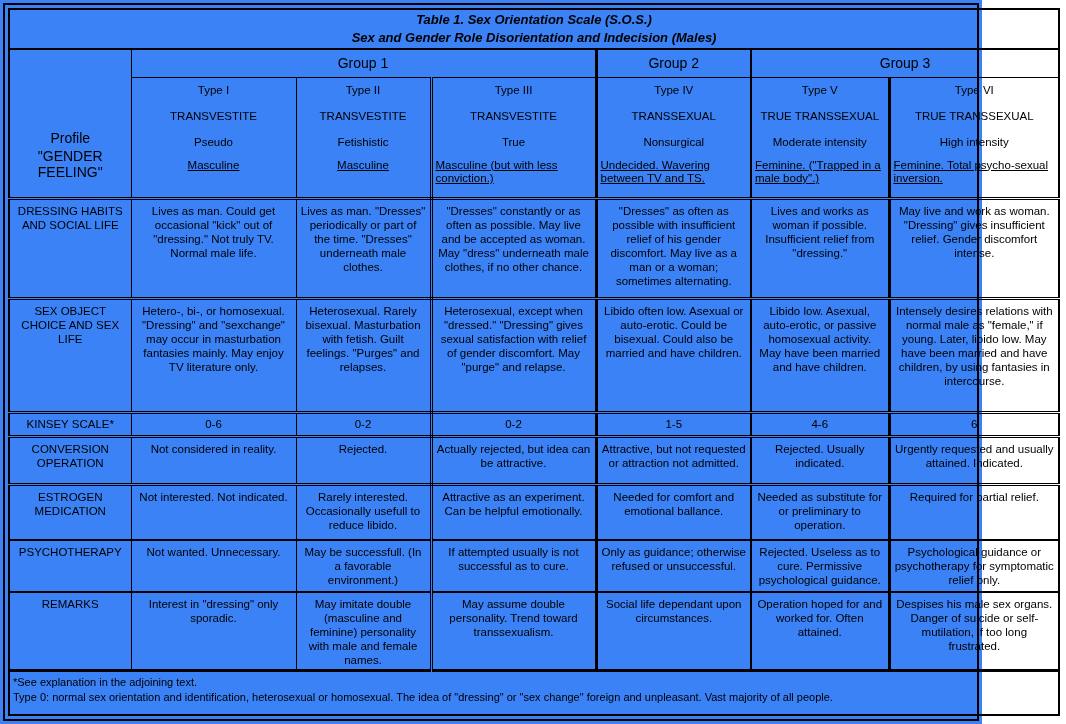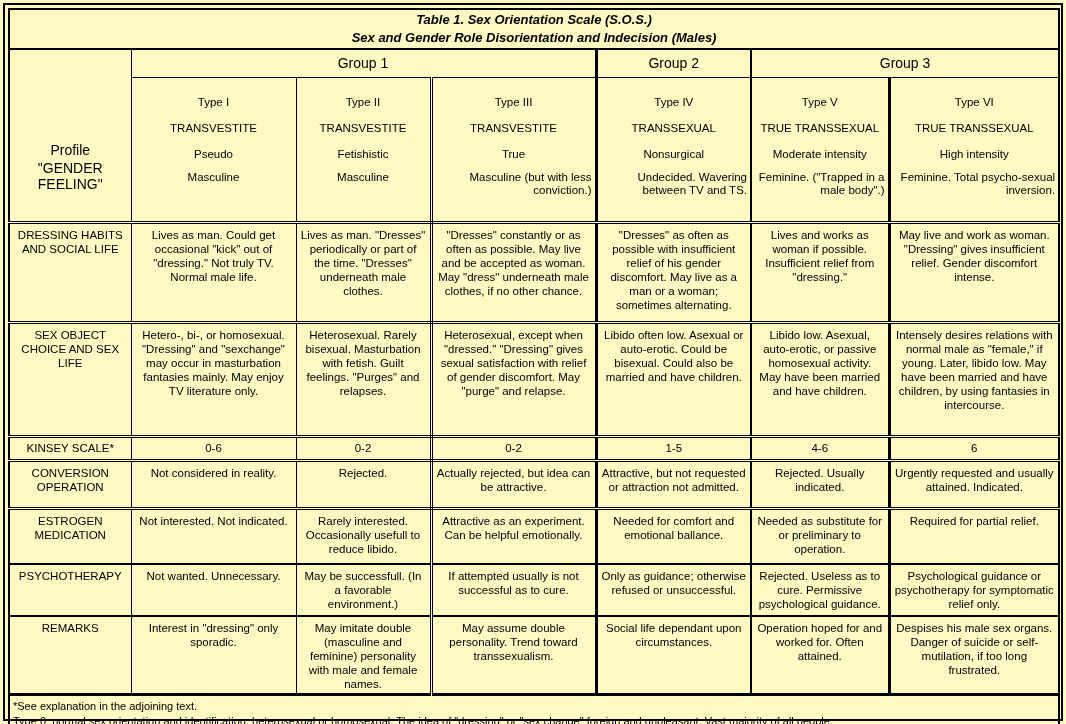--- a/index.html
+++ b/index.html
@@ -1,18 +1,18 @@
 <!DOCTYPE html>
 <html><head>
 <meta charset="utf-8">
 <style>
   html,body{margin:0;padding:0;background:#fff;}
   .page{
-    width:1066px;height:724px;box-sizing:border-box;
-    padding:3px;background:#fef9c3;
+    width:982px;height:724px;box-sizing:border-box;
+    padding:3px;background:#3b82f6;
     font-family:"Liberation Sans","DejaVu Sans",sans-serif;
     color:#000;
   }
   .frame{
     border:2px solid #000;height:100%;box-sizing:border-box;padding:3px;
   }
   table.sos{
     border-collapse:collapse;table-layout:fixed;width:100%;height:100%;
     border:2px solid #000;
   }
@@ -33,23 +33,23 @@
 
   .title-row td{text-align:center;vertical-align:middle;}
   .t1,.t2{font-weight:bold;font-style:italic;font-size:13px;line-height:1.35;}
   .group-row td{text-align:center;vertical-align:middle;font-size:14px;}
   .cell,.rowlabel{
     font-size:11.5px;text-align:center;vertical-align:top;
     padding:4px 4px 2px;line-height:1.22;
   }
   .rowlabel{padding-top:4px;}
   tr.kinsey-row td{vertical-align:middle;padding-top:1px;padding-bottom:1px;}
-  .typehdr-row td{vertical-align:top;padding:12px 3px;font-size:11.5px;text-align:center;}
+  .typehdr-row td{vertical-align:top;padding:0 3px;font-size:11.5px;text-align:center;}
   .th-line{height:26px;display:flex;align-items:center;justify-content:center;line-height:1.1;}
-  .th-feel{min-height:38px;display:flex;align-items:flex-start;justify-content:center;text-align:right;line-height:1.2;padding-top:3px;}
+  .th-feel{min-height:38px;display:flex;align-items:flex-start;justify-content:center;text-align:left;line-height:1.2;padding-top:3px;text-decoration:underline;}
   .profile-cell{vertical-align:top;text-align:center;font-size:11.5px;padding:0 3px;}
   .pc-spacer{height:56px;}
   .pc-line{height:26px;display:flex;align-items:center;justify-content:center;}
   .foot-row td{vertical-align:top;text-align:left;font-size:11px;padding:3px 3px;line-height:1.35;}
 </style>
 </head>
 <body>
 
 <div class="page">
   <div class="frame">

